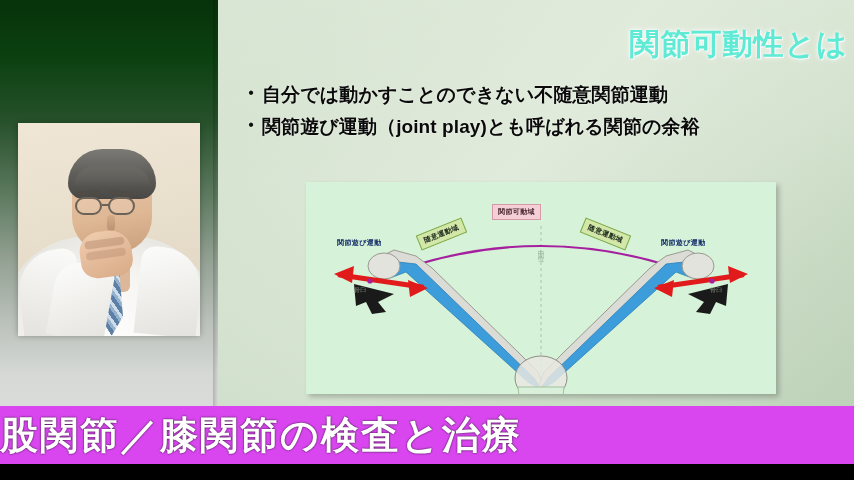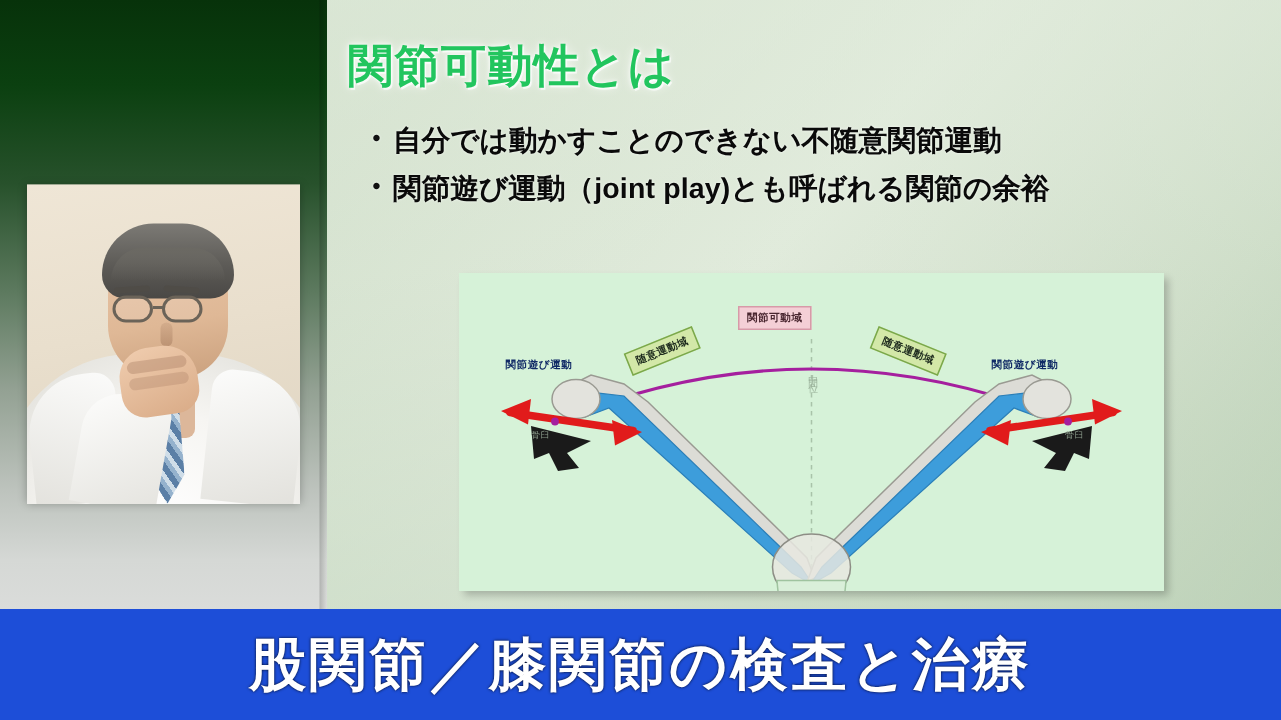--- a/index.html
+++ b/index.html
@@ -77,22 +77,22 @@
   .v-hand{position:absolute;left:62px;top:108px;width:52px;height:46px;
     background:linear-gradient(160deg,#f0cdaf,#d9ab87);border-radius:20px 22px 16px 16px;transform:rotate(-8deg);}
   .v-hand:after{content:"";position:absolute;left:6px;top:8px;width:40px;height:8px;
     background:rgba(160,118,92,.35);border-radius:4px;box-shadow:0 11px 0 rgba(160,118,92,.28);}
   .v-arm{position:absolute;left:34px;top:140px;width:58px;height:76px;
     background:linear-gradient(150deg,#fdfdfc,#e4e3de);border-radius:26px 12px 0 0;transform:rotate(10deg);}
 
   
   .slide-title{
     position:absolute; left:232px; top:24px; width:616px;
-    text-align:left; font-size:30px; font-weight:bold; letter-spacing:1px;
-    color:#22c55e;
+    text-align:right; font-size:30px; font-weight:bold; letter-spacing:1px;
+    color:#5eead4;
     text-shadow:0 0 3px rgba(255,255,255,.95), 0 0 7px rgba(255,255,255,.8), 1px 1px 0 rgba(255,255,255,.7);
     z-index:4;
   }
 
   
   .bullets{ position:absolute; left:240px; top:82px; width:608px; z-index:4; }
   .bullet{ display:flex; align-items:flex-start; font-size:19px; color:#0a0a0a;
     line-height:1.42; margin-bottom:5px;
     text-shadow:0 0 2px rgba(255,255,255,.7); }
   .bullet .bdot{ width:22px; flex:0 0 22px; text-align:center; font-size:16px; color:#111; }
@@ -115,23 +115,23 @@
     position:absolute; font-size:7px; font-weight:bold; color:#1d2a1d;
     padding:2px 5px; white-space:nowrap; letter-spacing:.4px;
     border:1px solid #7aa84b; background:#d3e8a8;
   }
   .dg-box.rom{ border-color:#d79aa8; background:#f4cfd6; color:#4a2730; }
   .dg-small{ position:absolute; font-size:6px; color:#8a9a8a; white-space:nowrap; letter-spacing:.3px;}
   .dg-vert{ position:absolute; font-size:6.5px; color:#9bb29b; writing-mode:vertical-rl; letter-spacing:3px;}
 
   
   .caption-bar{
-    position:absolute; left:0; top:406px; width:854px; height:74px;
-    background:#1d4ed8; z-index:6;
-    display:flex; align-items:center; justify-content:center;
+    position:absolute; left:0; top:406px; width:854px; height:58px;
+    background:#d946ef; z-index:6;
+    display:flex; align-items:center; 
   }
   .caption-text{
     color:#fff; font-size:38px; font-weight:bold; letter-spacing:2px;
     text-shadow:0 0 2px rgba(0,0,0,.9);
   }
 </style>
 </head>
 <body>
 
 <div id="stage">

